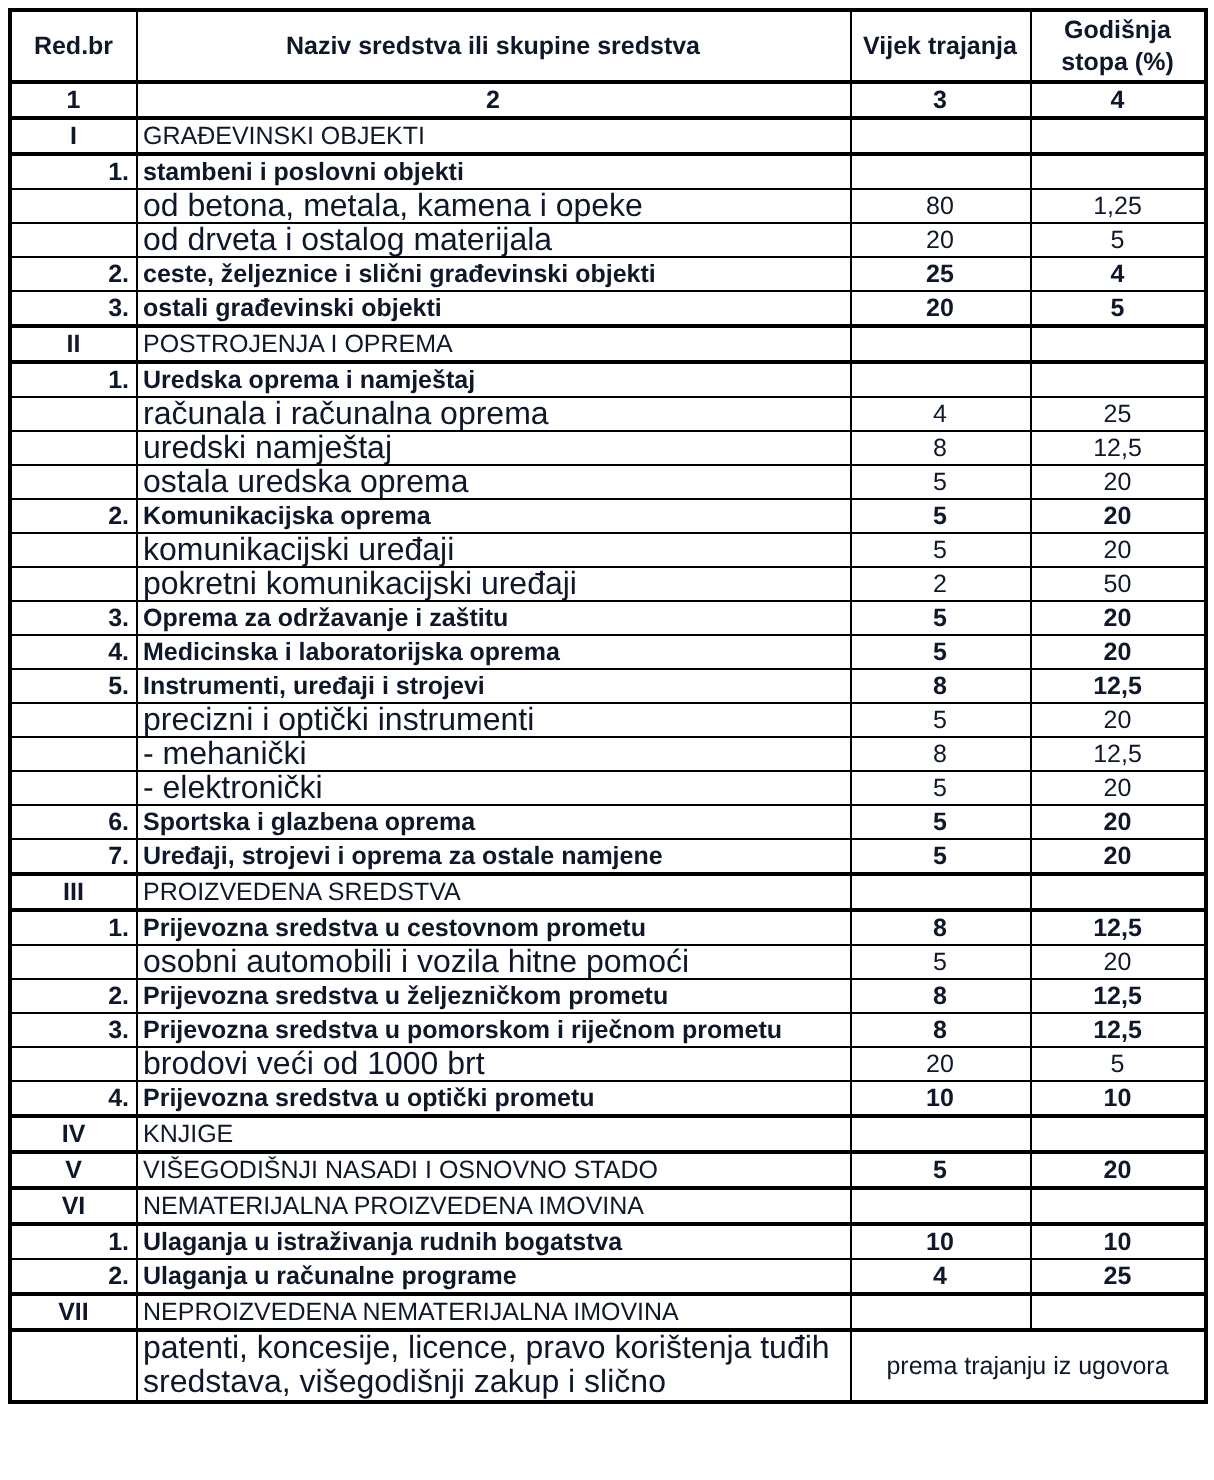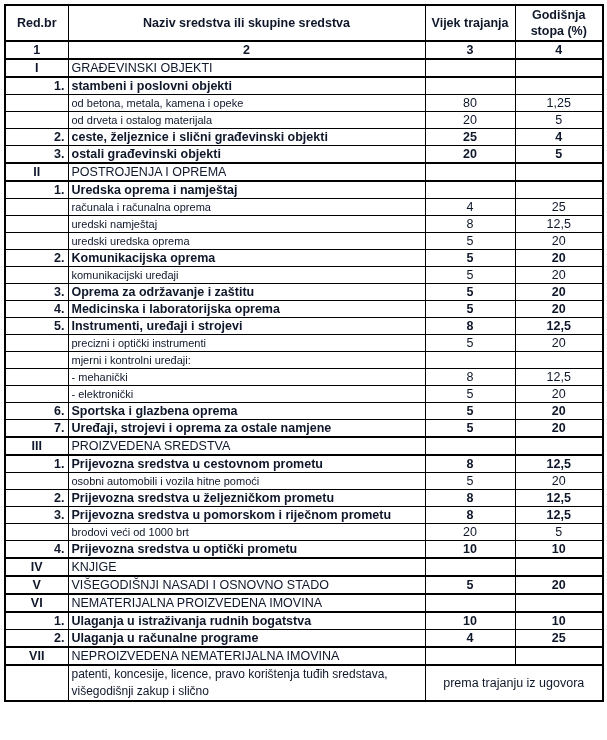--- a/index.html
+++ b/index.html
@@ -29,23 +29,23 @@
   th { font-weight: bold; text-align: center; }
   tr.head th { height: 34px; line-height: 16px; white-space: normal; }
   tr.colnum td { font-weight: bold; text-align: center; }
   td.num { text-align: right; font-weight: normal; padding-right: 2px; }
   td.roman { text-align: center; }
   td.val { text-align: center; }
   tr.bold td { font-weight: bold; }
   tr.section td.name { font-weight: normal; }
   tr.section.boldname td.name { font-weight: normal; }
   tr.section td.roman { font-weight: bold; }
-  tr.item td.name { font-size: 11px; }
+  tr.item td.name { font-size: 16px; }
   tr.last td { height: 34px; line-height: 17px; white-space: normal; }
-  tr.last td.name { font-size: 12px; }
+  tr.last td.name { font-size: 16px; }
 </style>
 </head>
 <body>
 
 <table class="amort">
   <colgroup>
       <col class="c1">
       <col class="c2">
       <col class="c3">
       <col class="c4">
@@ -118,35 +118,41 @@
         <td class="val">25</td>
       </tr>
       <tr class="item">
         <td class="num"></td>
         <td class="name">uredski namještaj</td>
         <td class="val">8</td>
         <td class="val">12,5</td>
       </tr>
       <tr class="item">
         <td class="num"></td>
-        <td class="name">uredski uredska oprema</td>
+        <td class="name">ostala uredska oprema</td>
         <td class="val">5</td>
         <td class="val">20</td>
       </tr>
       <tr class="bold">
         <td class="num">2.</td>
         <td class="name">Komunikacijska oprema</td>
         <td class="val">5</td>
         <td class="val">20</td>
       </tr>
       <tr class="item">
         <td class="num"></td>
         <td class="name">komunikacijski uređaji</td>
         <td class="val">5</td>
         <td class="val">20</td>
+      </tr>
+      <tr class="item">
+        <td class="num"></td>
+        <td class="name">pokretni komunikacijski uređaji</td>
+        <td class="val">2</td>
+        <td class="val">50</td>
       </tr>
       <tr class="bold">
         <td class="num">3.</td>
         <td class="name">Oprema za održavanje i zaštitu</td>
         <td class="val">5</td>
         <td class="val">20</td>
       </tr>
       <tr class="bold">
         <td class="num">4.</td>
         <td class="name">Medicinska i laboratorijska oprema</td>
@@ -157,26 +163,20 @@
         <td class="num">5.</td>
         <td class="name">Instrumenti, uređaji i strojevi</td>
         <td class="val">8</td>
         <td class="val">12,5</td>
       </tr>
       <tr class="item">
         <td class="num"></td>
         <td class="name">precizni i optički instrumenti</td>
         <td class="val">5</td>
         <td class="val">20</td>
-      </tr>
-      <tr class="item">
-        <td class="num"></td>
-        <td class="name">mjerni i kontrolni uređaji:</td>
-        <td class="val"></td>
-        <td class="val"></td>
       </tr>
       <tr class="item">
         <td class="num"></td>
         <td class="name">- mehanički</td>
         <td class="val">8</td>
         <td class="val">12,5</td>
       </tr>
       <tr class="item">
         <td class="num"></td>
         <td class="name">- elektronički</td>

